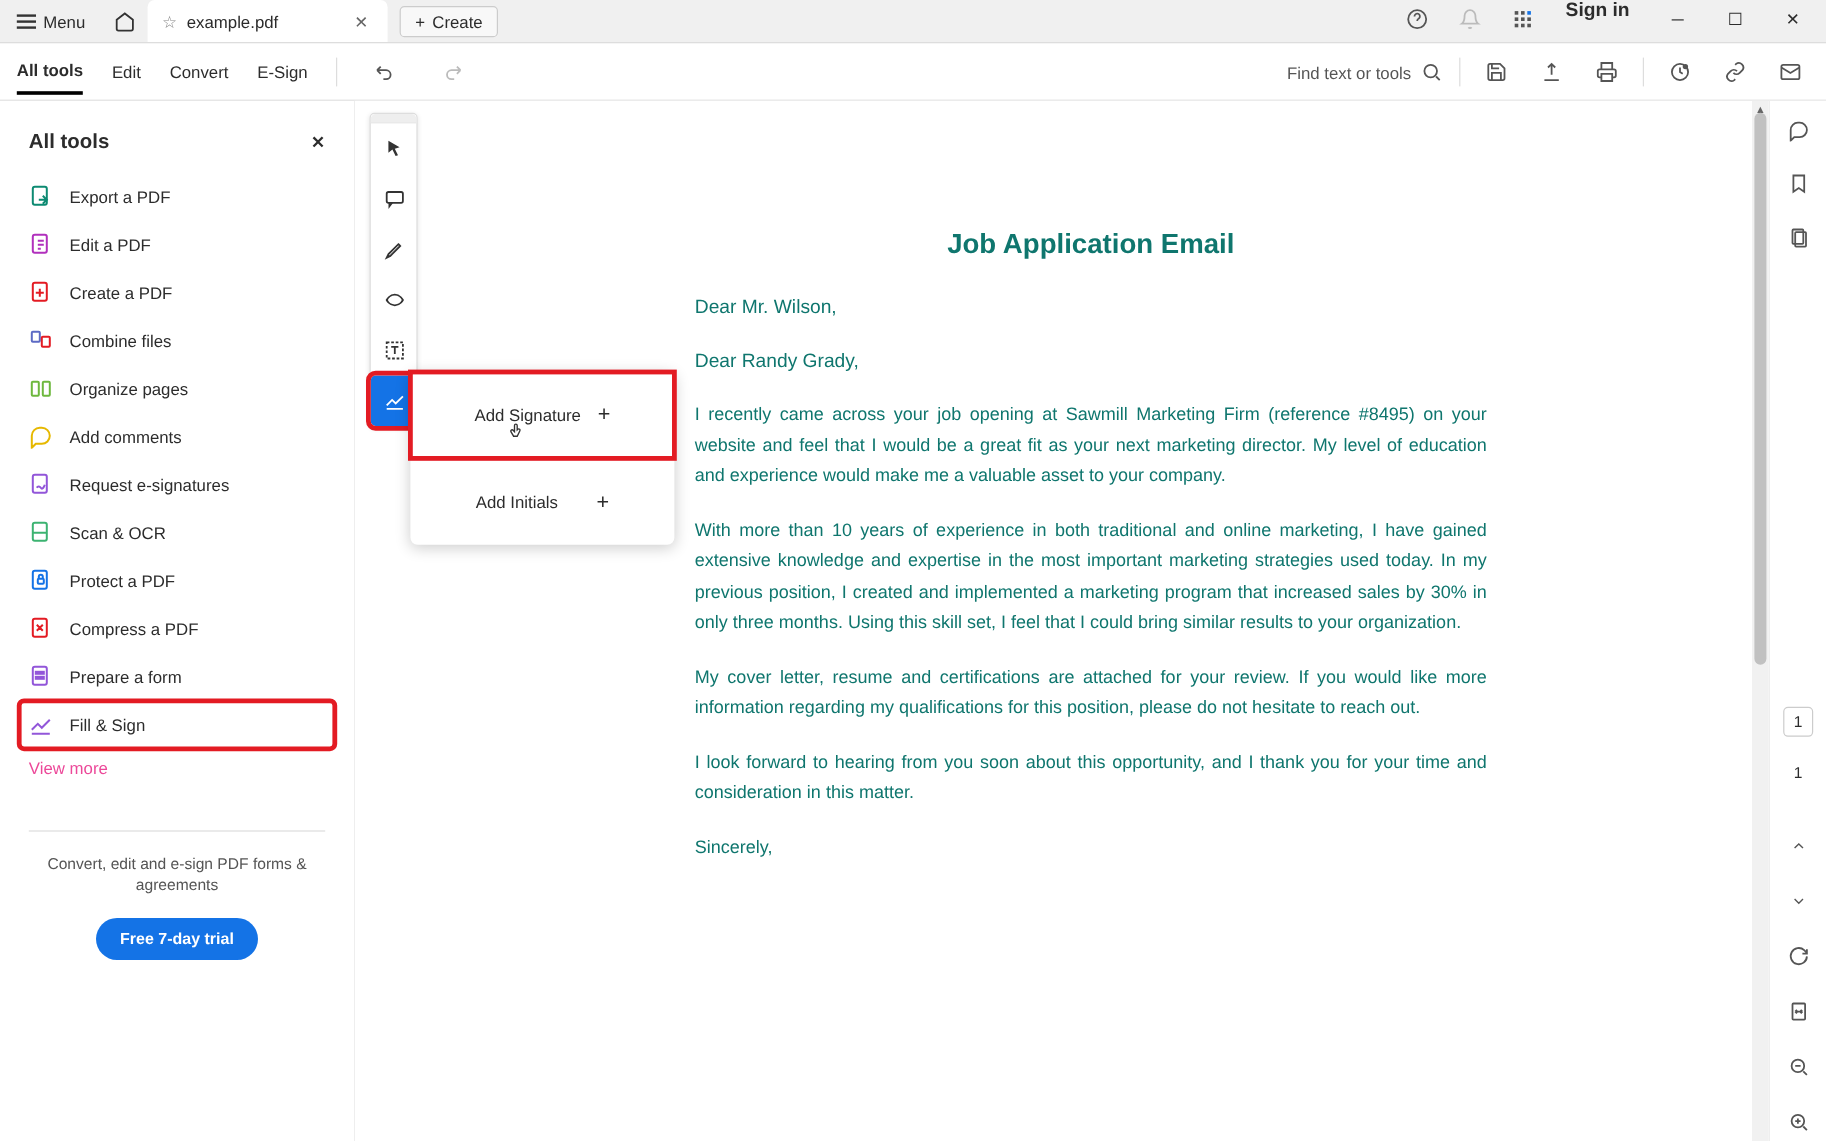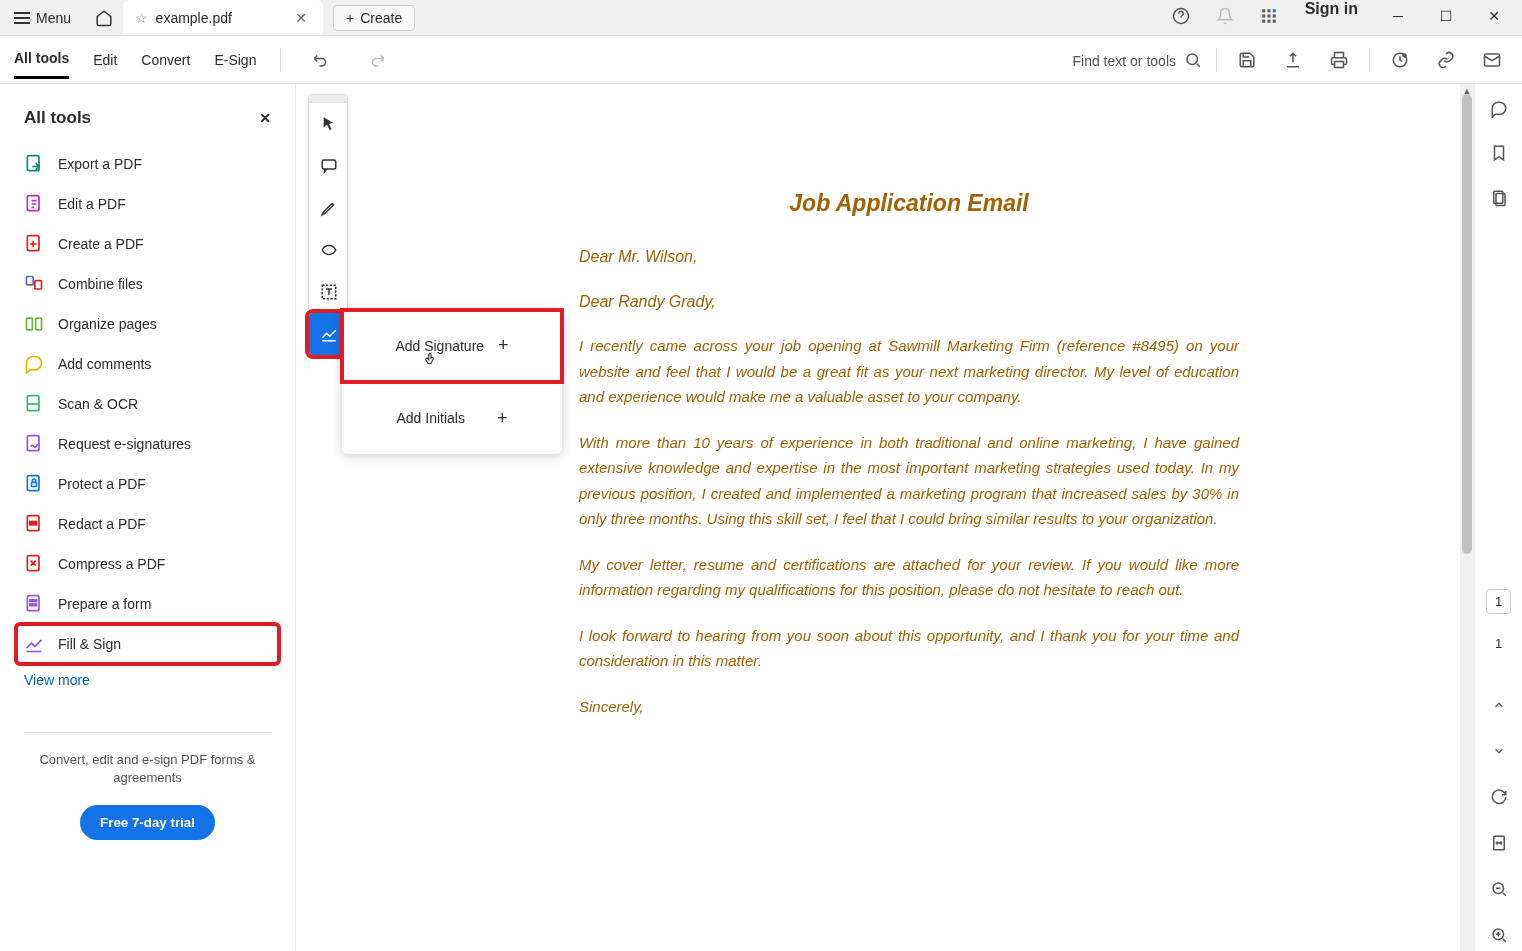--- a/index.html
+++ b/index.html
@@ -33,42 +33,42 @@
 .main { display: flex; height: calc(951px - 36px - 48px); position: relative; }
 
 
 .left-panel { width: 296px; padding: 16px 0; border-right: 1px solid #eee; }
 .panel-header { display: flex; align-items: center; justify-content: space-between; padding: 8px 24px 16px; }
 .panel-header h3 { font-size: 17px; font-weight: 700; }
 .tool-list { padding: 0 16px; }
 .tool-row { display: flex; align-items: center; gap: 14px; padding: 10px 8px; cursor: pointer; border-radius: 4px; }
 .tool-row.highlighted { outline: 4px solid #e31b23; outline-offset: -2px; }
 .tool-row .ticon { width: 20px; height: 20px; display: inline-block; }
-.view-more { color: #0369a1; padding: 8px 8px; cursor: pointer; }
+.view-more { color: #ec4899; padding: 8px 8px; cursor: pointer; }
 .panel-footer { text-align: center; margin-top: 36px; padding: 0 24px; }
 .panel-footer hr { border: none; border-top: 1px solid #ddd; margin-bottom: 18px; }
 .footer-text { font-size: 13px; color: #555; line-height: 1.4; }
 .trial-btn { margin-top: 18px; background: #1473e6; color: #fff; border: none; padding: 10px 20px; border-radius: 20px; font-weight: 600; cursor: pointer; }
 
 
 .doc-area { flex: 1; position: relative; background: #fff; overflow: hidden; }
 .vert-tools { position: absolute; left: 12px; top: 10px; width: 40px; background: #fff; border: 1px solid #ddd; border-radius: 4px; box-shadow: 0 1px 4px rgba(0,0,0,0.1); }
 .vert-tools .handle { height: 8px; background: #eee; border-bottom: 1px solid #ddd; border-radius: 4px 4px 0 0; }
 .vt-item { width: 40px; height: 42px; display: flex; align-items: center; justify-content: center; color: #333; }
 .vt-item.active { background: #1473e6; color: #fff; border-radius: 4px; }
 .vt-item.highlighted { outline: 4px solid #e31b23; outline-offset: 0; }
 
 .sig-popup { position: absolute; left: 46px; top: 226px; width: 220px; background: #fff; border-radius: 6px; box-shadow: 0 2px 12px rgba(0,0,0,0.2); }
 .sig-item { height: 72px; display: flex; align-items: center; justify-content: center; gap: 14px; border-bottom: 1px solid #eee; }
 .sig-item:last-child { border-bottom: none; gap: 32px; }
 .sig-item.highlighted { outline: 4px solid #e31b23; outline-offset: -2px; }
 .sig-item .plus { font-size: 18px; font-weight: 300; }
 .cursor-hand { position: absolute; top: 40px; left: 80px; }
 
-.document { margin: 0 auto; max-width: 700px; padding: 40px 20px; color: #a16207; line-height: 1.7; font-style: italic; }
+.document { margin: 0 auto; max-width: 700px; padding: 40px 20px; color: #0f766e; line-height: 1.7; }
 .document h1 { text-align: center; font-size: 23px; font-weight: 600; margin: 60px 0 20px; }
 .document p { margin-bottom: 20px; text-align: justify; font-size: 15px; }
 .document .greet { margin-bottom: 18px; font-size: 16px; }
 
 .scrollbar-v { position: absolute; right: 48px; top: 0; width: 14px; height: 100%; background: #f1f1f1; }
 .scrollbar-v .thumb { position: absolute; top: 10px; width: 10px; left: 2px; height: 460px; background: #c1c1c1; border-radius: 5px; }
 .scrollbar-v .arrow-up { position: absolute; top: 0; width: 100%; height: 14px; display: flex; align-items: center; justify-content: center; font-size: 9px; color: #666; }
 
 
 .right-rail { position: absolute; right: 0; top: 0; width: 48px; height: 100%; background: #fff; border-left: 1px solid #eee; display: flex; flex-direction: column; align-items: center; padding-top: 12px; gap: 18px; }
@@ -245,47 +245,40 @@
           </svg>
           <span>Organize pages</span>
         </div>
       <div class="tool-row">
           <svg class="ticon" viewBox="0 0 24 24" fill="none" stroke="#e6b800" stroke-width="2">
             <path d="M21 11a8 8 0 01-8 8H7l-4 4V11a8 8 0 018-8h2a8 8 0 018 8z"></path>
           </svg>
           <span>Add comments</span>
         </div>
       <div class="tool-row">
+          <svg class="ticon" viewBox="0 0 24 24" fill="none" stroke="#9256d9" stroke-width="2">
+            <rect x="4" y="2" width="14" height="18" rx="2"></rect>
+            <path d="M8 15s2-3 4 0 4-3 4-3"></path>
+          </svg>
+          <span>Request e-signatures</span>
+        </div>
+      <div class="tool-row">
           <svg class="ticon" viewBox="0 0 24 24" fill="none" stroke="#3cb371" stroke-width="2">
             <rect x="4" y="2" width="14" height="18" rx="2"></rect>
             <path d="M4 12h14"></path>
           </svg>
           <span>Scan &amp; OCR</span>
-        </div>
-      <div class="tool-row">
-          <svg class="ticon" viewBox="0 0 24 24" fill="none" stroke="#9256d9" stroke-width="2">
-            <rect x="4" y="2" width="14" height="18" rx="2"></rect>
-            <path d="M8 15s2-3 4 0 4-3 4-3"></path>
-          </svg>
-          <span>Request e-signatures</span>
         </div>
       <div class="tool-row">
           <svg class="ticon" viewBox="0 0 24 24" fill="none" stroke="#1473e6" stroke-width="2">
             <rect x="4" y="2" width="14" height="18" rx="2"></rect>
             <rect x="9" y="10" width="6" height="5" rx="1"></rect>
             <path d="M10 10V8a2 2 0 114 0v2"></path>
           </svg>
           <span>Protect a PDF</span>
-        </div>
-      <div class="tool-row">
-          <svg class="ticon" viewBox="0 0 24 24" fill="none" stroke="#e31b23" stroke-width="2">
-            <rect x="4" y="2" width="14" height="18" rx="2"></rect>
-            <rect x="7" y="9" width="8" height="4" fill="#e31b23"></rect>
-          </svg>
-          <span>Redact a PDF</span>
         </div>
       <div class="tool-row">
           <svg class="ticon" viewBox="0 0 24 24" fill="none" stroke="#e31b23" stroke-width="2">
             <rect x="4" y="2" width="14" height="18" rx="2"></rect>
             <path d="M8 8l3 3-3 3M14 8l-3 3 3 3"></path>
           </svg>
           <span>Compress a PDF</span>
         </div>
       <div class="tool-row">
           <svg class="ticon" viewBox="0 0 24 24" fill="none" stroke="#9256d9" stroke-width="2">

